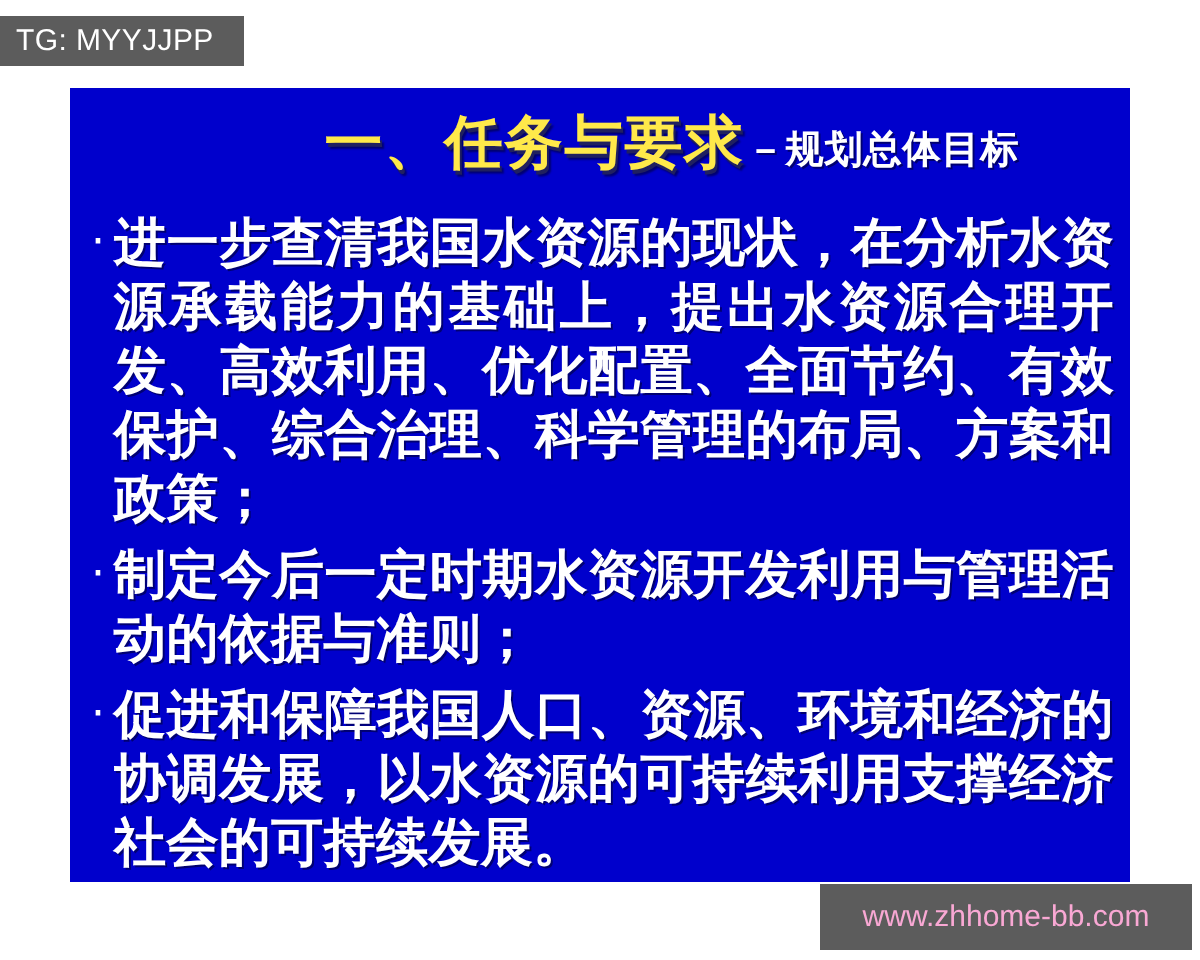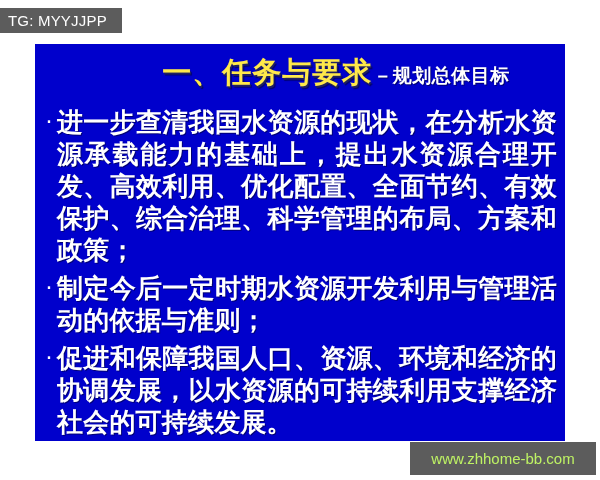--- a/index.html
+++ b/index.html
@@ -108,21 +108,21 @@
   }
 
   
   #watermark {
     position: absolute;
     left: 410px;
     top: 442px;
     width: 186px;
     height: 33px;
     background: #5c5c5c;
-    color: #bef264;
+    color: #f9a8d4;
     font-size: 15px;
     line-height: 33px;
     text-align: center;
     box-sizing: border-box;
     z-index: 5;
     white-space: nowrap;
   }
 </style>
 </head>
 <body>

